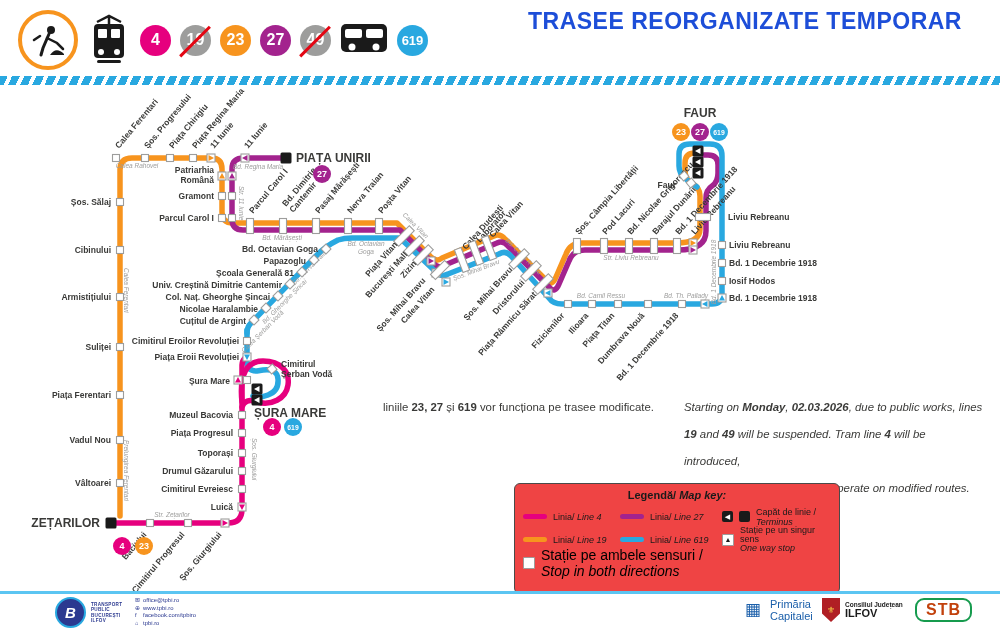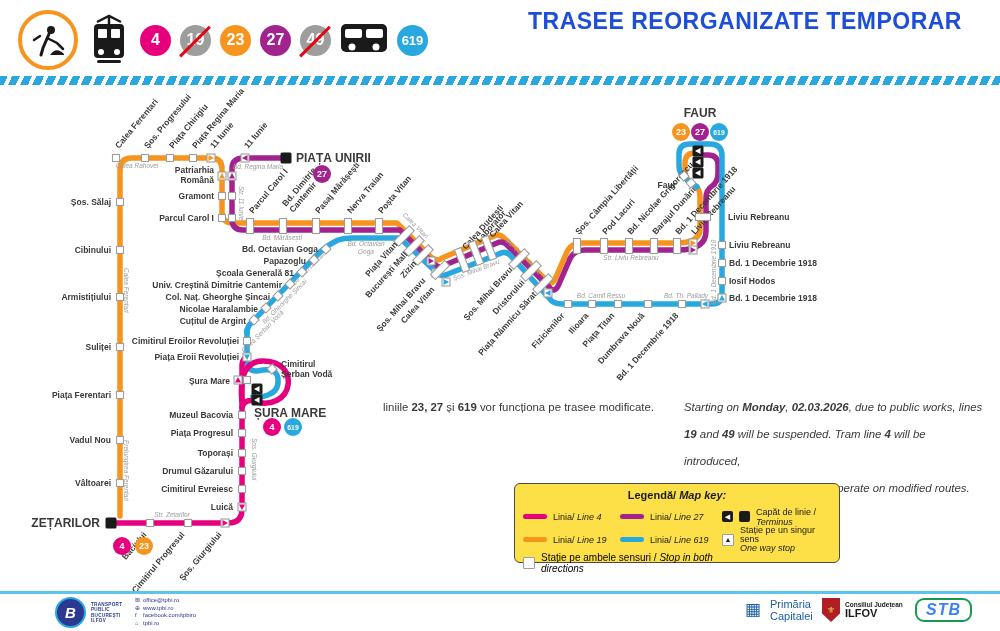--- a/index.html
+++ b/index.html
@@ -20,49 +20,49 @@
   #map-svg{position:absolute;left:0;top:0;z-index:1;}
   #map-svg text{font-family:"Liberation Sans",sans-serif;font-weight:bold;fill:#3A3A38;font-size:8.5px;}
   #map-svg text.street{font-weight:normal;font-style:italic;fill:#9D9D9C;font-size:6.5px;}
   #map-svg text.big{font-size:12px;}
   #map-svg text.badge-t{fill:#fff;font-size:9px;}
   
   .notice{position:absolute;top:394px;z-index:2;font-size:11.4px;color:#3A3A38;line-height:27px;}
   .notice.ro{left:383px;width:292px;}
   .notice.en{left:684px;width:300px;font-style:italic;}
   
-  .legend{position:absolute;left:514px;top:483px;width:326px;height:80px;border:1.6px solid #4A4A49;border-radius:6px;z-index:2;background:#fde047;padding:5px 8px;box-sizing:border-box;}
+  .legend{position:absolute;left:514px;top:483px;width:326px;height:111px;border:1.6px solid #4A4A49;border-radius:6px;z-index:2;background:#ef4444;padding:5px 8px;box-sizing:border-box;}
   .lg-title{text-align:center;font-size:11px;font-weight:bold;color:#1A1A1A;margin-bottom:4px;}
   .lg-title .it{font-style:italic;}
   .lg-grid{display:grid;grid-template-columns:97px 102px 1fr;grid-auto-rows:23px;align-items:center;}
   .lg-item{display:flex;align-items:center;gap:6px;font-size:9px;color:#1A1A1A;}
   .lg-swatch{width:24px;height:5px;border-radius:2.5px;flex:0 0 auto;}
   .lg-it{font-style:italic;}
   .tq{width:11px;height:11px;background:#1A1A1A;border-radius:2px;display:inline-flex;align-items:center;justify-content:center;color:#fff;font-size:7px;flex:0 0 auto;}
   .wq{width:10px;height:10px;background:#fff;border:1.2px solid #9D9D9C;border-radius:1px;display:inline-flex;align-items:center;justify-content:center;color:#1A1A1A;font-size:7px;flex:0 0 auto;}
-  .lg-row3{grid-column:1 / span 2;display:flex;justify-content:center;align-items:center;gap:6px;font-size:10px;}
+  .lg-row3{grid-column:1 / span 2;display:flex;justify-content:center;align-items:center;gap:6px;font-size:14px;}
   .lg-two{display:flex;flex-direction:column;line-height:9px;}
   
   .f-divider{position:absolute;left:0;top:591px;width:1000px;height:3px;background:#5BC5F2;z-index:2;}
   .footer{position:absolute;left:0;top:594px;width:1000px;height:37px;background:#fff;z-index:2;}
   .tpbi{position:absolute;left:55px;top:3px;display:flex;gap:5px;align-items:center;}
   .tpbi-circle{width:27px;height:27px;border-radius:50%;background:#2B3990;color:#fff;font-weight:bold;font-style:italic;font-size:15px;display:flex;align-items:center;justify-content:center;border:2px solid #29A8E0;}
   .tpbi-name{font-size:4.6px;font-weight:bold;color:#2B3990;line-height:5.4px;letter-spacing:.3px;}
   .contacts{position:absolute;left:135px;top:3px;font-size:5.9px;color:#2B3990;line-height:7.6px;}
   .contacts .ic{display:inline-block;width:8px;color:#2B3990;}
   .partner{position:absolute;top:4px;display:flex;align-items:center;gap:5px;}
   .pmb{left:745px;}
   .pmb .emb{width:20px;height:22px;color:#1B5FAA;font-size:17px;line-height:22px;}
   .pmb .txt{font-size:11px;font-weight:normal;color:#1B5FAA;line-height:12px;}
   .cji{left:822px;}
   .shield{width:18px;height:24px;background:#B01F24;clip-path:polygon(0 0,100% 0,100% 65%,50% 100%,0 65%);display:flex;align-items:center;justify-content:center;color:#F8D347;font-size:9px;}
   .cji .l1{font-size:6.5px;font-weight:bold;color:#1A1A1A;line-height:7px;}
   .cji .l2{font-size:11px;font-weight:bold;color:#1A1A1A;line-height:11px;}
   .stb{left:915px;}
-  .stb-pill{border:2.5px solid #169B4E;border-radius:9px;padding:1px 9px;font-size:16px;font-weight:bold;font-style:italic;color:#3b82f6;letter-spacing:1px;}
+  .stb-pill{border:2.5px solid #169B4E;border-radius:9px;padding:1px 9px;font-size:16px;font-weight:bold;color:#c2410c;letter-spacing:1px;}
 </style>
 </head>
 <body>
 
 <div class="header">
   <div class="icon-row">
     <div class="work-circle">
       <svg width="36" height="36" viewBox="0 0 36 36">
         <circle cx="21" cy="8" r="4" fill="#1A1A1A"></circle>
         <path d="M19,12 L13,26 L11,33" stroke="#1A1A1A" stroke-width="3" fill="none" stroke-linecap="round"></path>

